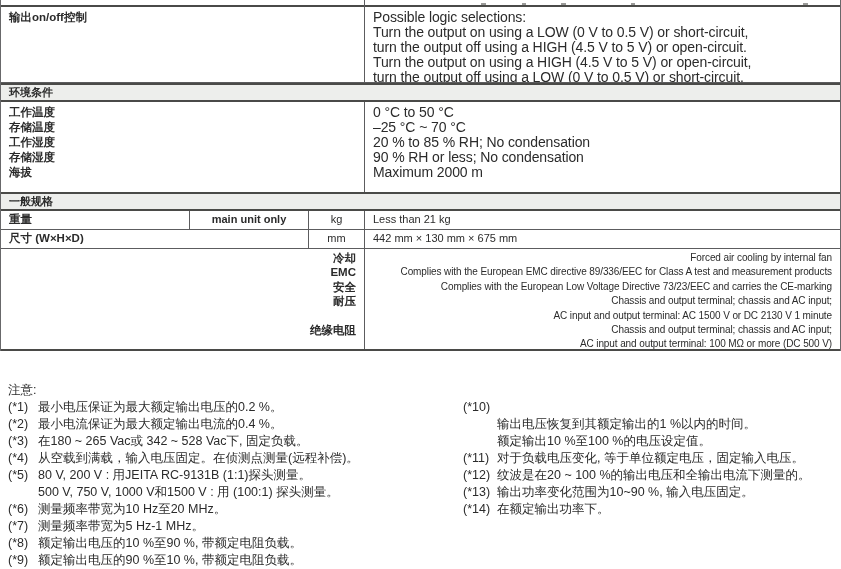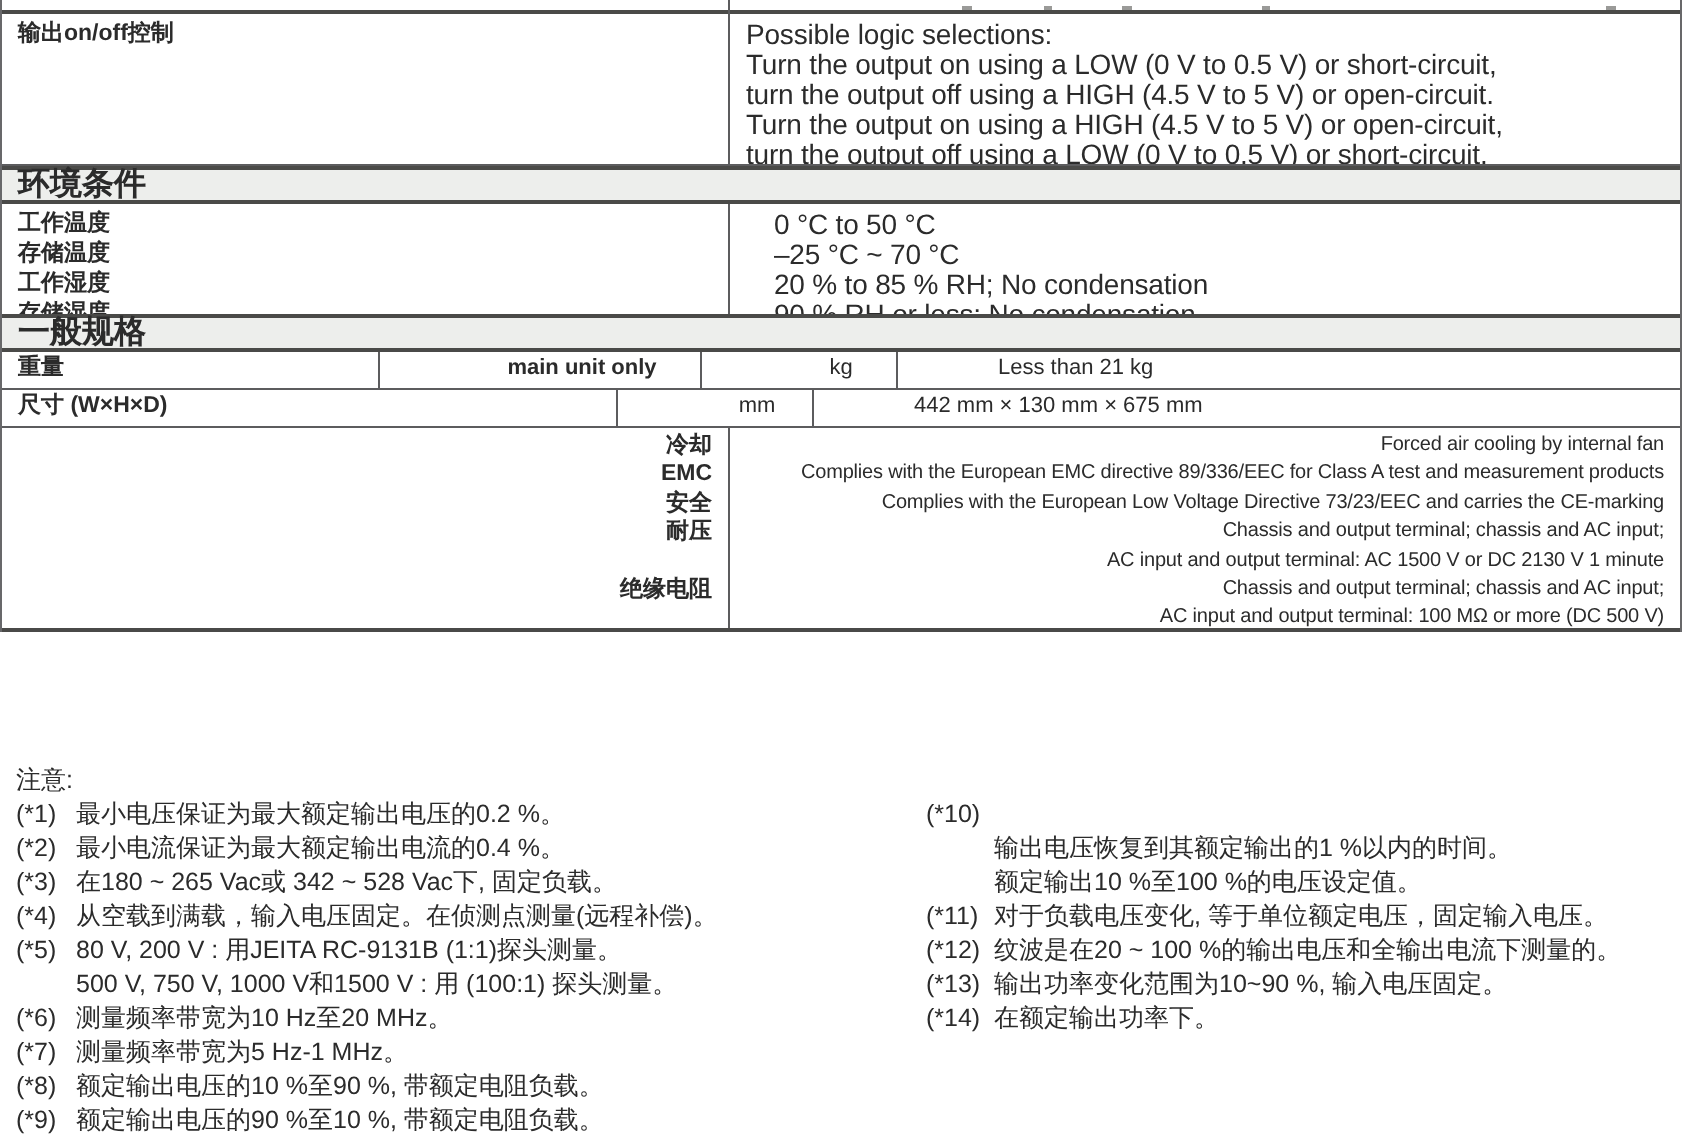--- a/index.html
+++ b/index.html
@@ -25,24 +25,24 @@
   .cell-r { flex:1; padding:3px 8px 0 8px; overflow:hidden; }
   .ln { height:15.1px; line-height:15.1px; font-size:14px; letter-spacing:-0.1px; white-space:nowrap; }
   .lnc { height:14.4px; line-height:14.4px; font-size:10px; letter-spacing:-0.1px; white-space:nowrap; }
   .lbl { font-weight:bold; font-size:11.5px; letter-spacing:0; }
 
   .row-output   { height:76px; border-bottom:1px solid #5c5c5e; }
   .row-alarm    { height:34px; }
   .band {
     height:19px; line-height:15px; padding-left:8px;
     border-top:2px solid #4a4a48; border-bottom:2px solid #4a4a48;
-    background:#edeeec; font-weight:bold; font-size:16px;
+    background:#edeeec; font-weight:bold; font-size:11px;
   }
-  .row-env      { height:55px;gap:14px; }
-  .row-weight, .row-dim { height:19px; border-bottom:1px solid #5c5c5e; line-height:17px; font-size:11px;gap:42px; }
+  .row-env      { height:90px; }
+  .row-weight, .row-dim { height:19px; border-bottom:1px solid #5c5c5e; line-height:17px; font-size:11px; }
   .row-weight .c1 { flex:none; width:189px; border-right:1px solid #5c5c5e; padding-left:8px; font-weight:bold; font-size:11.5px; }
   .row-weight .c2 { flex:none; width:119px; border-right:1px solid #5c5c5e; text-align:center; font-weight:bold; }
   .row-weight .c3 { flex:none; width:56px;  border-right:1px solid #5c5c5e; text-align:center; }
   .row-weight .c4 { flex:1; padding-left:8px; }
   .row-dim .d1 { flex:none; width:308px; border-right:1px solid #5c5c5e; padding-left:8px; font-weight:bold; font-size:11.5px; }
   .row-dim .d3 { flex:none; width:56px;  border-right:1px solid #5c5c5e; text-align:center; }
   .row-dim .d4 { flex:1; padding-left:8px; }
   .row-cooling  { height:102px; border-bottom:2px solid #4a4a48; }
   .row-cooling .cell-l, .row-cooling .cell-r { padding-top:2px;text-align:right; }
 

